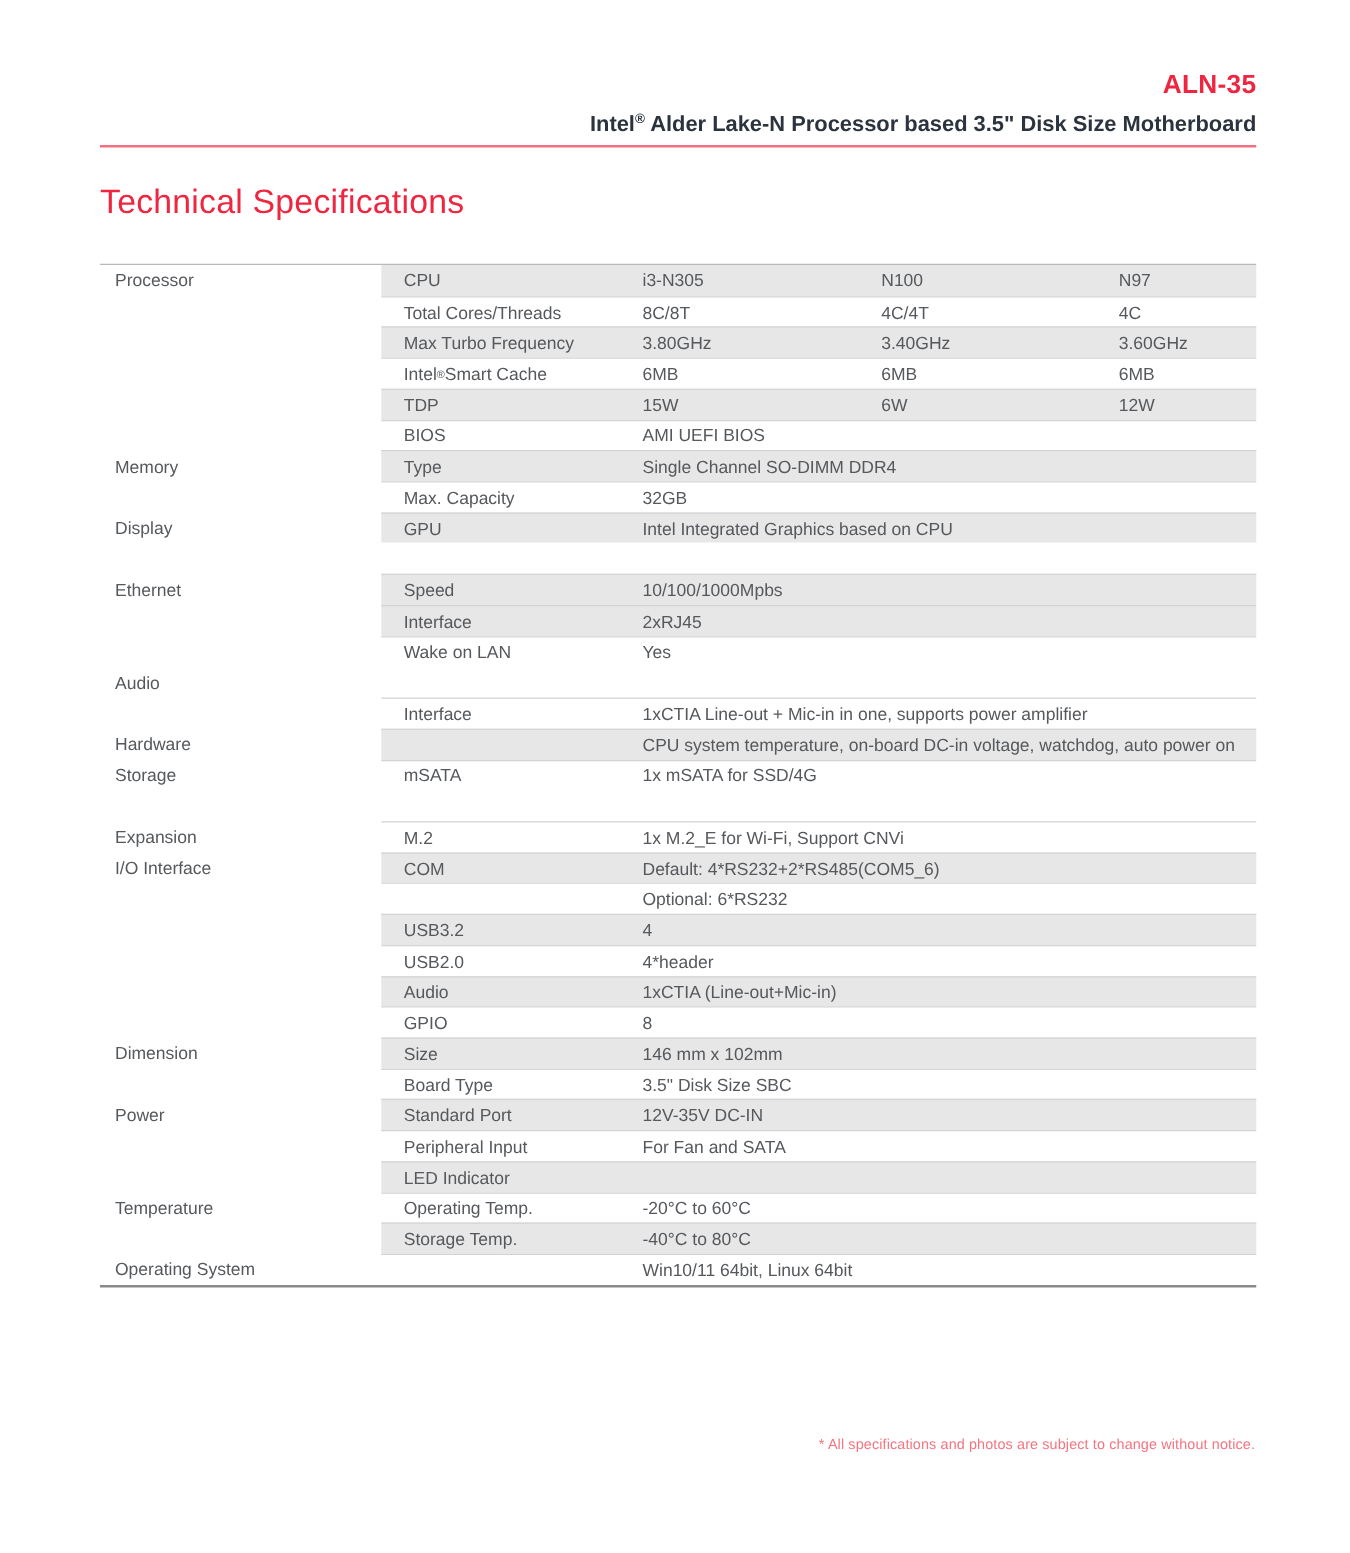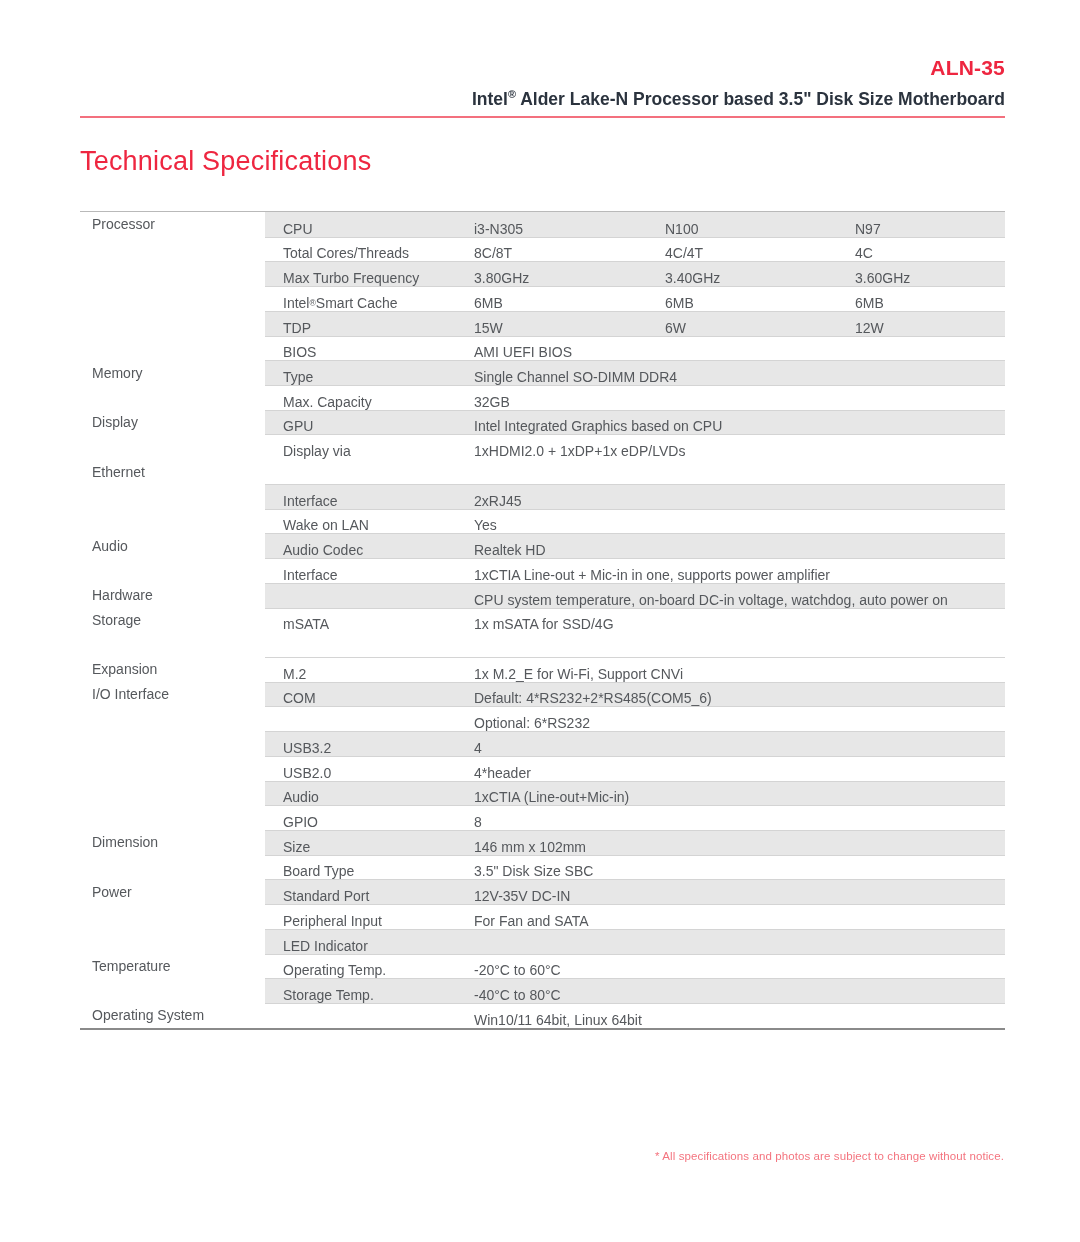--- a/index.html
+++ b/index.html
@@ -37,30 +37,30 @@
     letter-spacing: 0.2px;
   }
 
   
   .spec-table {
     position: absolute; left: 80px; top: 211px; width: 925px;
     border-top: 1px solid #b9b9b9;
     border-bottom: 2px solid #8a8a8a;
     box-sizing: border-box;
   }
-  .trow { display: flex; height: 24.72px; }
+  .trow { display: flex; height: 24.72px; gap: 40px; }
   .tcat {
     width: 185px; box-sizing: border-box; padding-left: 12px;
     display: flex; align-items: center;
     font-size: 14px; color: #55585c;
     background: #ffffff;
     white-space: nowrap;
   }
   .tcells {
-    flex: 1; display: flex; align-items: flex-end;
+    flex: 1; display: flex; align-items: center;
     box-sizing: border-box;
   }
   .trow + .trow .tcells { border-top: 1px solid #d4d4d4; }
   .tcells.shaded { background: #e7e7e7; }
   .tlabel {
     width: 209px; box-sizing: border-box; padding-left: 18px;
     display: flex; align-items: center;
     font-size: 14px; color: #55585c;
     white-space: nowrap;
   }
@@ -184,29 +184,29 @@
         <div class="tcat">Display</div>
         <div class="tcells shaded">
           <div class="tlabel">GPU</div>
           <div class="tvals">
             <div class="tval full">Intel Integrated Graphics based on CPU</div>
           </div>
         </div>
       </div>
       <div class="trow">
         <div class="tcat"></div>
-        <div class="tcells">
-          <div class="tlabel">Display via</div>
-          <div class="tvals">
-            <div class="tval full">1xHDMI2.0 + 1xDP+1x eDP/LVDs</div>
-          </div>
-        </div>
       </div>
       <div class="trow">
         <div class="tcat">Ethernet</div>
+        <div class="tcells shaded">
+          <div class="tlabel">Speed</div>
+          <div class="tvals">
+            <div class="tval full">10/100/1000Mpbs</div>
+          </div>
+        </div>
       </div>
       <div class="trow">
         <div class="tcat"></div>
         <div class="tcells shaded">
           <div class="tlabel">Interface</div>
           <div class="tvals">
             <div class="tval full">2xRJ45</div>
           </div>
         </div>
       </div>
@@ -214,26 +214,20 @@
         <div class="tcat"></div>
         <div class="tcells">
           <div class="tlabel">Wake on LAN</div>
           <div class="tvals">
             <div class="tval full">Yes</div>
           </div>
         </div>
       </div>
       <div class="trow">
         <div class="tcat">Audio</div>
-        <div class="tcells shaded">
-          <div class="tlabel">Audio Codec</div>
-          <div class="tvals">
-            <div class="tval full">Realtek HD</div>
-          </div>
-        </div>
       </div>
       <div class="trow">
         <div class="tcat"></div>
         <div class="tcells">
           <div class="tlabel">Interface</div>
           <div class="tvals">
             <div class="tval full">1xCTIA Line-out + Mic-in in one, supports power amplifier</div>
           </div>
         </div>
       </div>

